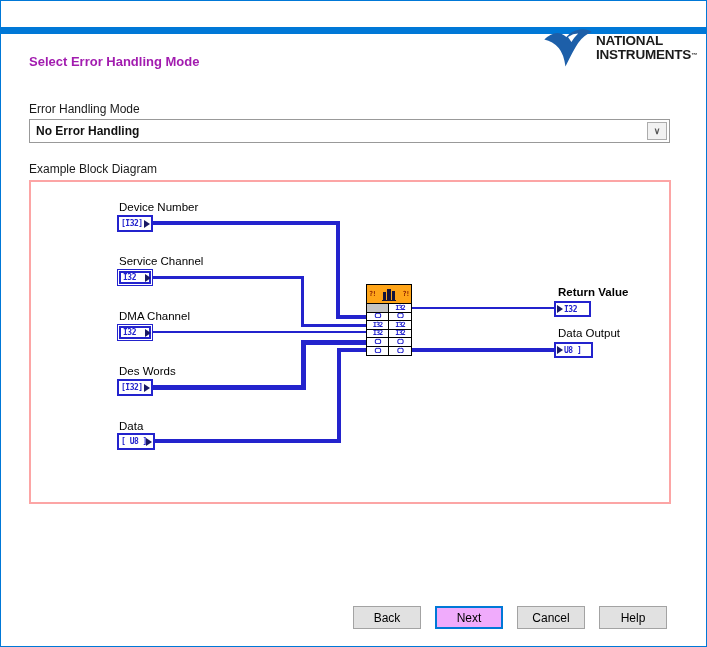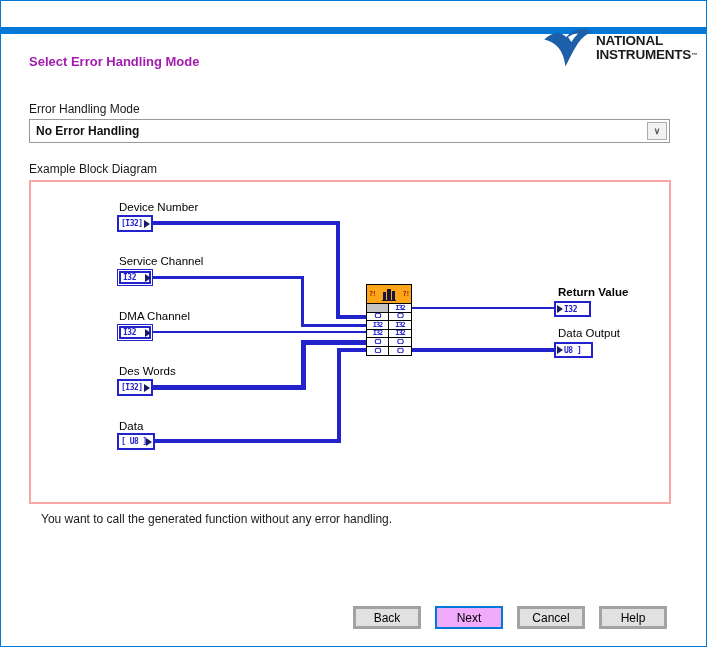--- a/index.html
+++ b/index.html
@@ -69,21 +69,21 @@
     color:#2323cd; letter-spacing:-1px; background:#fff;
     border-bottom:1px solid #000; }
   .cell.colL { border-right:1px solid #000; }
   .cell.last { border-bottom:none; }
   .cell.gray { background:#c4c4c4; }
 
   .caption { position:absolute; left:40px; top:511px; font-size:12px; color:#1a1a1a; }
 
   
   .btn { position:absolute; top:605px; width:68px; height:23px; background:#e1e1e1;
-    border:3px solid #a3a3a3; font-size:12px; color:#000;
+    border:1px solid #a3a3a3; font-size:12px; color:#000;
     display:flex; align-items:center; justify-content:center; cursor:pointer; }
   .btn.default { border:1px solid #0078d7; box-shadow: inset 0 0 0 1px #0078d7; background:#f0abfc; }
   #btn-back { left:352px; } #btn-next { left:434px; } #btn-cancel { left:516px; } #btn-help { left:598px; }
 </style>
 </head>
 <body>
 
 <div class="window">
 
   <div class="accent-bar"></div>
@@ -194,20 +194,19 @@
     </div>
 
     <div class="dlabel" style="left:527px; top:145px;">Data Output</div>
     <div class="term out" style="left:523px; top:160px; width:39px;">
       <span class="arrow-l"></span>
       <span class="ttext">U8 ]</span>
     </div>
 
   </div>
 
-  <div class="caption">You want to call the generated function without any error handling.</div>
 
   <div class="btn" id="btn-back">Back</div>
   <div class="btn default" id="btn-next">Next</div>
   <div class="btn" id="btn-cancel">Cancel</div>
   <div class="btn" id="btn-help">Help</div>
 
 </div>
 
 </body></html>

